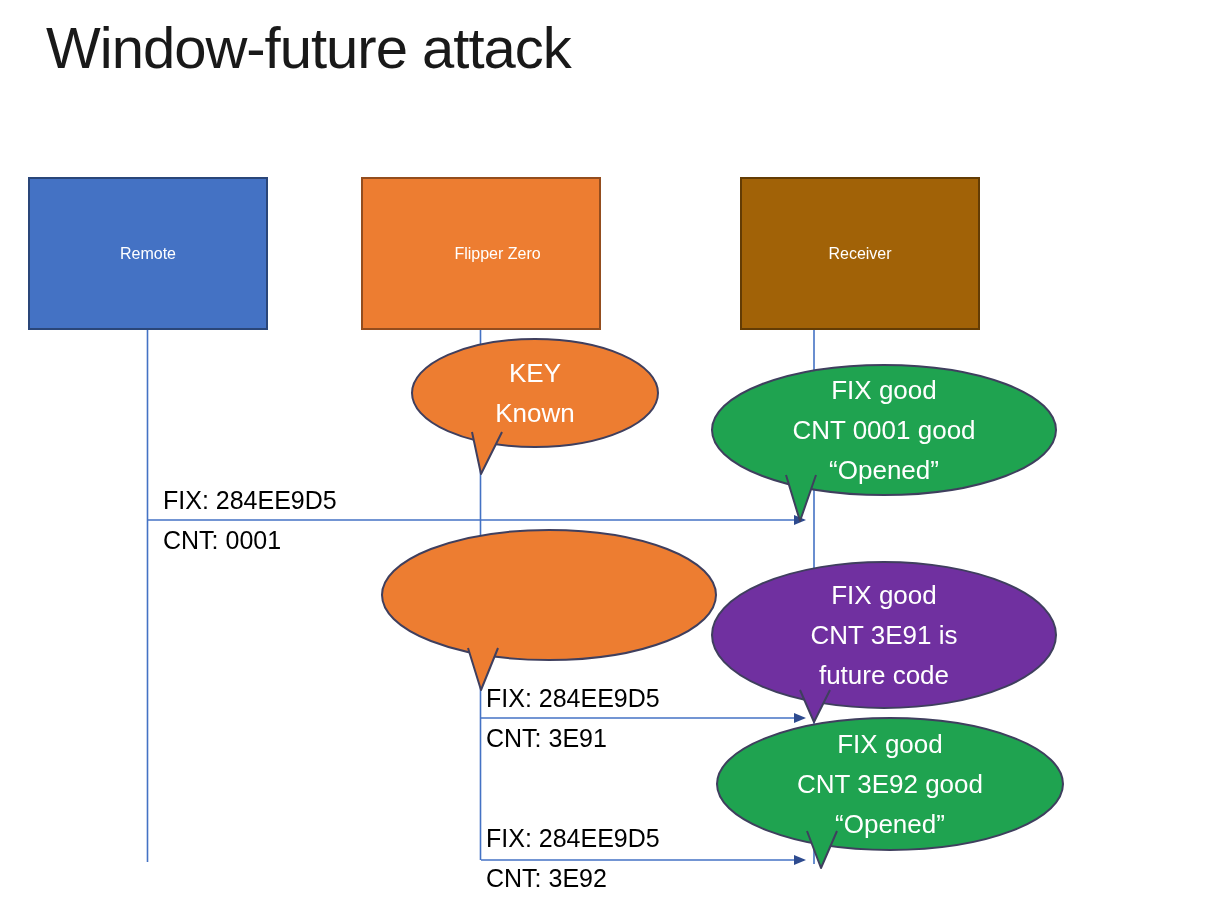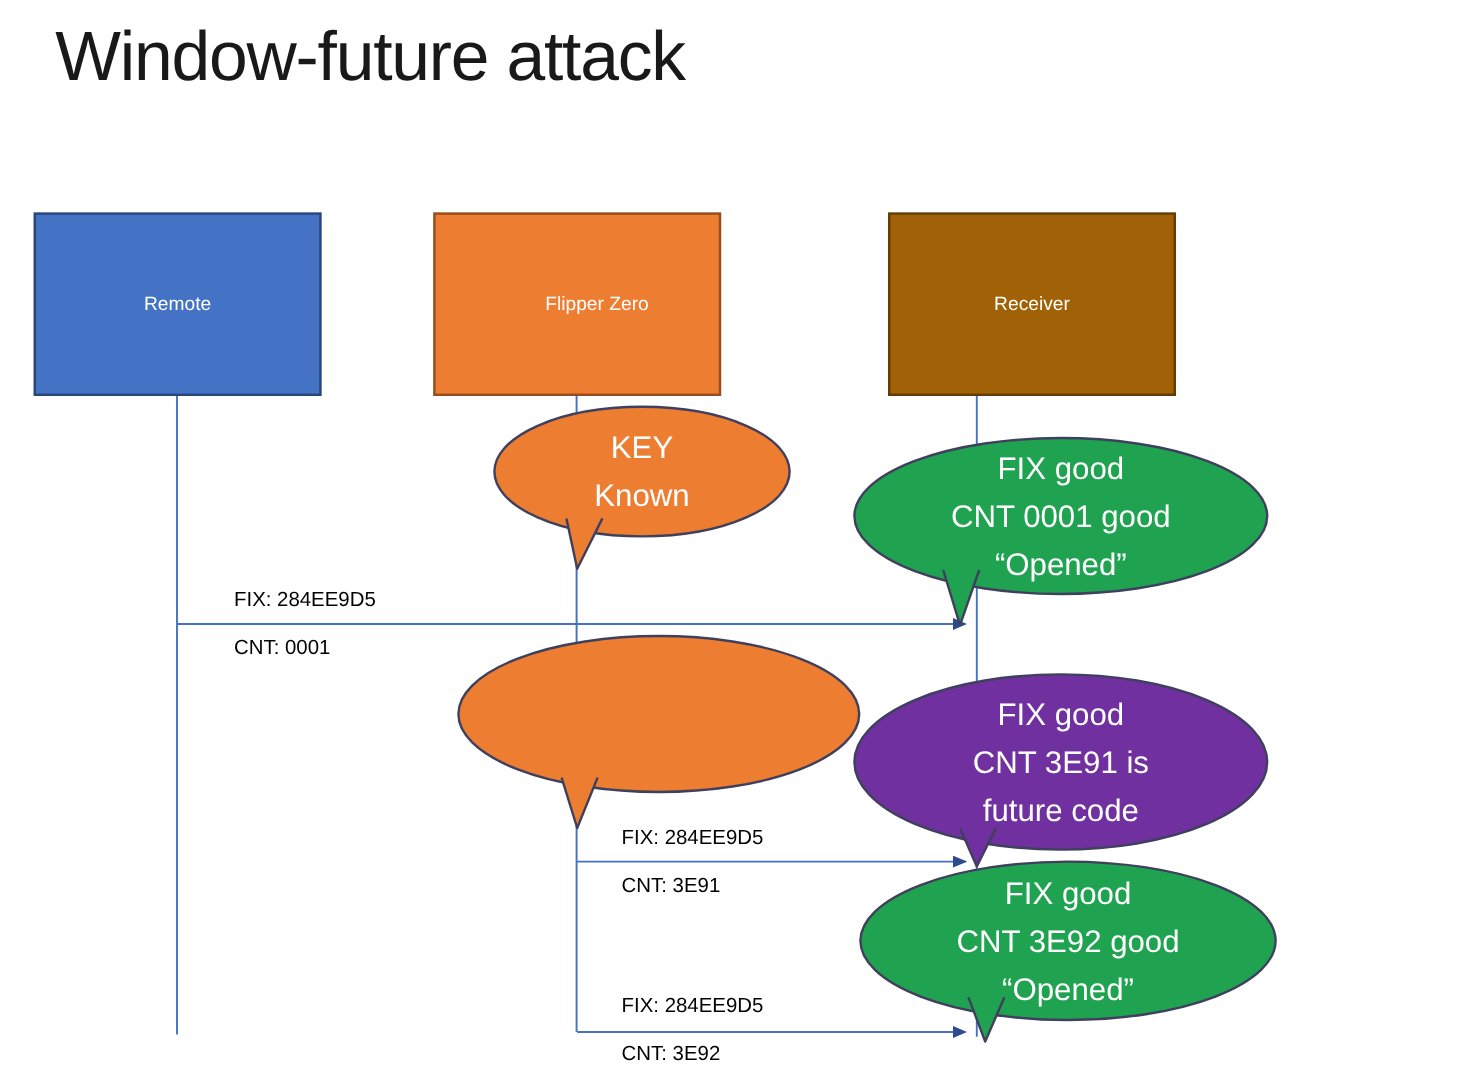--- a/index.html
+++ b/index.html
@@ -12,22 +12,22 @@
 
   .overlay { position: absolute; left: 0; top: 0; width: 1216px; height: 898px; }
   .lifeline { stroke-width: 1.6px; }
   .arrow { stroke-width: 1.6px; }
 
   .actor { position: absolute; top: 177px; width: 240px; height: 153px;
            border: 2px solid rgba(0,0,0,0.38); box-sizing: border-box;
            display: flex; align-items: center; justify-content: center; }
   .actor-label { color: #ffffff; font-size: 16px; }
 
-  .msg-label { position: absolute; color: #000000; font-size: 17px;
-               line-height: 40px; white-space: pre-line; margin-left: 32px; }
+  .msg-label { position: absolute; color: #000000; font-size: 25px;
+               line-height: 40px; white-space: pre-line; }
 
   .bubble { position: absolute; }
   .bubble-shape { position: absolute; left: 0; top: 0; overflow: visible; }
   .bubble-ellipse { stroke: #3f3f5e; stroke-width: 2px; }
   .bubble-tail { stroke: #3f3f5e; stroke-width: 2px; stroke-linejoin: round; }
   .bubble-text { position: absolute; left: 0; top: 0; width: 100%;
                  display: flex; align-items: center; justify-content: center;
                  text-align: center; color: #ffffff; font-size: 26px;
                  line-height: 40px; white-space: pre-line; }
 </style>

